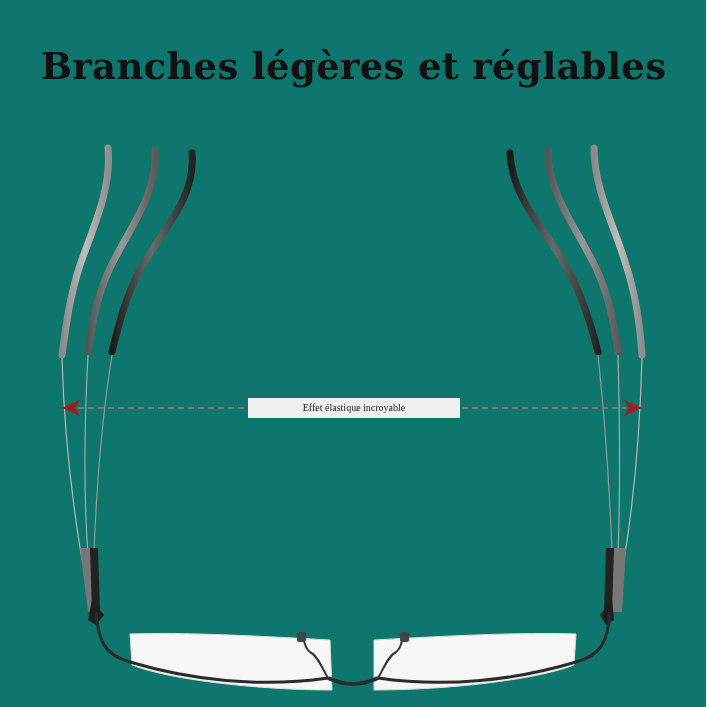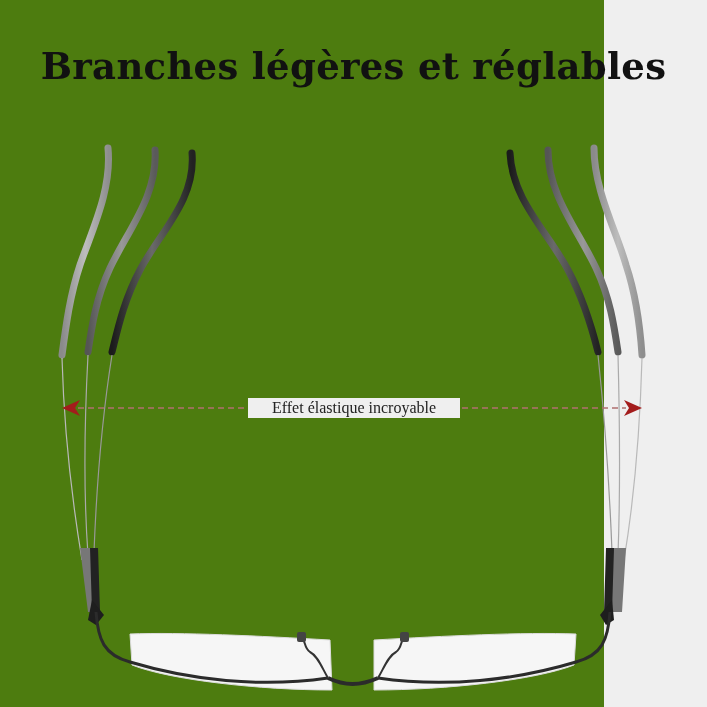--- a/index.html
+++ b/index.html
@@ -1,26 +1,26 @@
 <!DOCTYPE html>
 <html><head>
 <meta charset="utf-8">
 <style>
   html, body { margin: 0; padding: 0; }
   body { width: 707px; height: 707px; background: #efefef; overflow: hidden; position: relative; }
-  .stage { position: absolute; left: 0; top: 0; width: 604px; height: 707px; background: #4d7c0f; }
+  .stage { position: absolute; left: 0; top: 0; width: 706px; height: 707px; background: #0f766e; }
   .title {
     position: absolute; left: 0; top: 44px; width: 707px; text-align: center;
     font-family: "DejaVu Serif", "Liberation Serif", serif;
     font-weight: bold; font-size: 37px; color: #111; letter-spacing: 0.3px;
   }
   .caption {
     position: absolute; top: 398px; left: 248px; width: 212px; text-align: center;
     font-family: "Liberation Serif", "DejaVu Serif", serif;
-    font-size: 16px; color: #222; background: #efefef; line-height: 20px;
+    font-size: 10px; color: #222; background: #efefef; line-height: 20px;
   }
   svg.art { position: absolute; left: 0; top: 0; }
 </style>
 </head>
 <body>
 
 <div class="stage">
 
   <svg class="art" width="707" height="707" viewBox="0 0 707 707">
     <defs>

